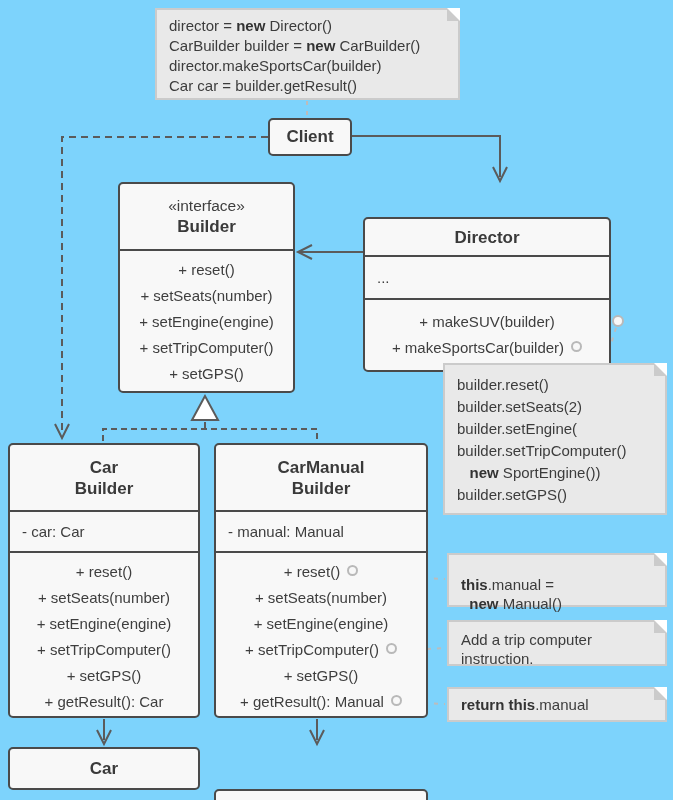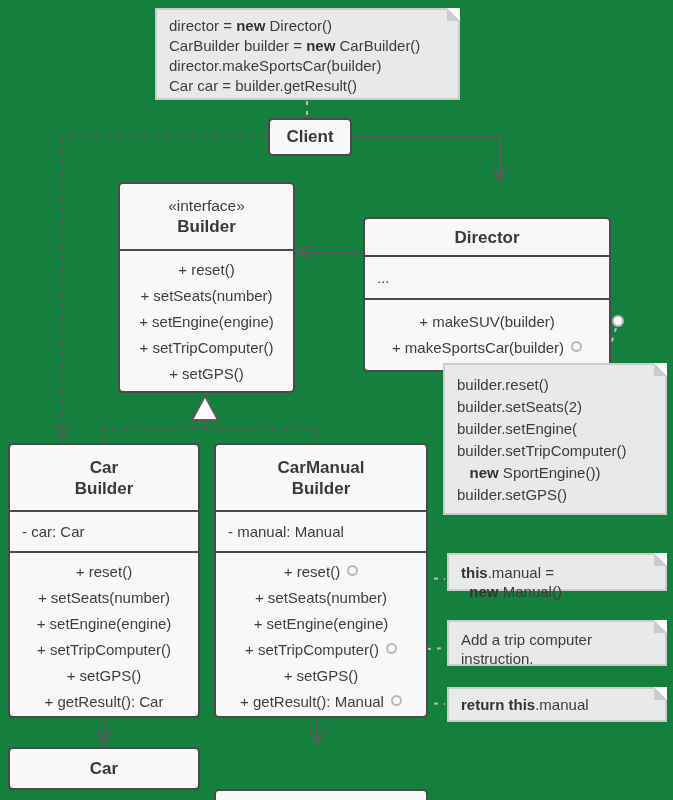--- a/index.html
+++ b/index.html
@@ -1,17 +1,17 @@
 <!DOCTYPE html>
 <html><head>
 <meta charset="utf-8">
 <style>
   html,body { margin:0; padding:0; background:#ffffff; }
   .canvas {
-    position:relative; width:673px; height:800px; background:#15803d;
+    position:relative; width:673px; height:800px; background:#7dd3fc;
     font-family:"Liberation Sans", sans-serif; color:#3e3e3e; overflow:hidden;
   }
   svg.wires { position:absolute; left:0; top:0; pointer-events:none; }
 
   
   .uml {
     position:absolute; box-sizing:border-box; background:#f8f8f8;
     border:2px solid #4a4a4a; border-radius:5px;
   }
   .uml .title {
@@ -168,21 +168,21 @@
     <div class="members">
         <div class="member"><span>+ reset()</span><span class="anchor"></span></div>
         <div class="member"><span>+ setSeats(number)</span></div>
         <div class="member"><span>+ setEngine(engine)</span></div>
         <div class="member"><span>+ setTripComputer()</span><span class="anchor"></span></div>
         <div class="member"><span>+ setGPS()</span></div>
         <div class="member"><span>+ getResult(): Manual</span><span class="anchor"></span></div>
       </div>
   </div>
 
-  <div class="note small" style="left:447px; top:553px; width:220px; height:38px; padding-top:8px;">
+  <div class="note small" style="left:447px; top:553px; width:220px; height:54px; padding-top:20px;">
     <span class="fold"></span>
     <div>
         <div class="nline"><span class="b">this</span><span>.manual =</span></div>
         <div class="nline"><span>&nbsp;&nbsp;</span><span class="b">new</span><span> Manual()</span></div>
       </div>
   </div>
 
   <div class="note small" style="left:447px; top:620px; width:220px; height:46px; padding-top:8px;">
     <span class="fold"></span>
     <div>

